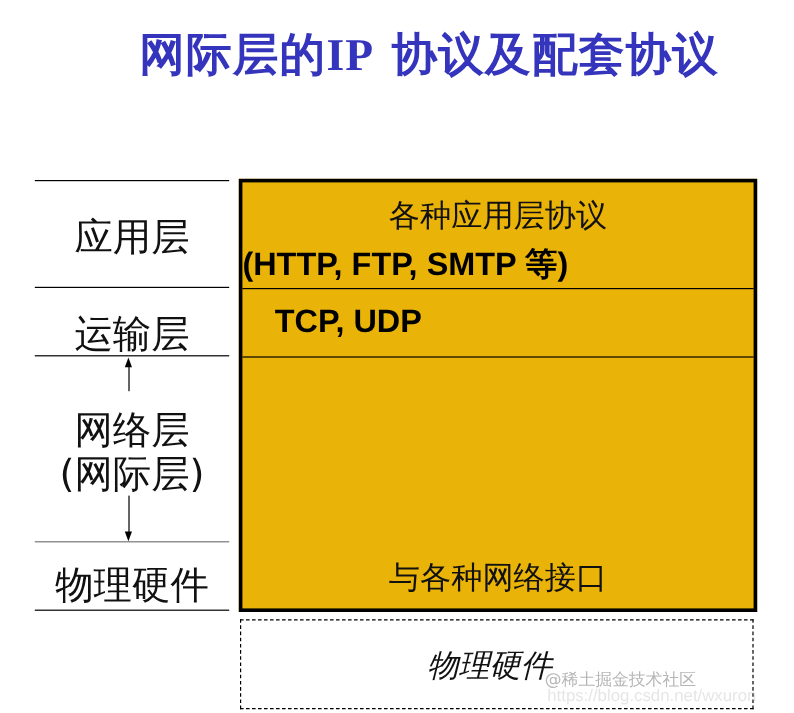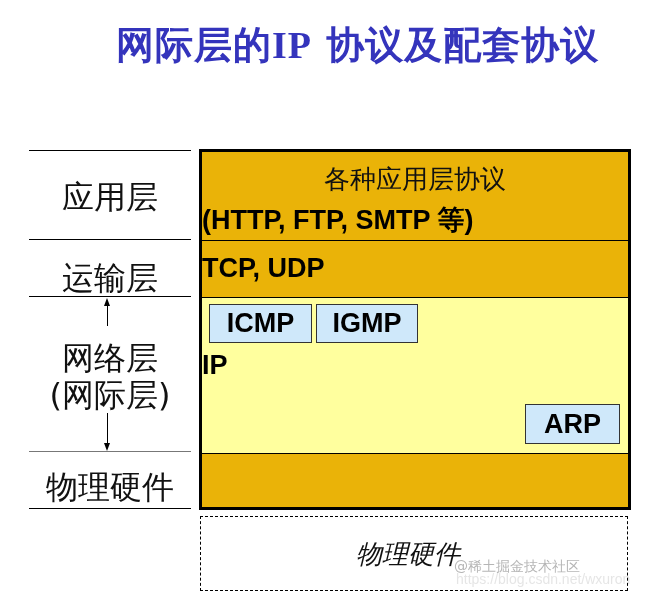--- a/index.html
+++ b/index.html
@@ -80,27 +80,24 @@
 <div class="arrow-line" style="top:304px; height:22px;"></div>
 <div class="arrow-line" style="top:413px; height:32px;"></div>
 <div class="arrow-head-down" style="top:443px;"></div>
 
 <div class="mainbox">
   <div class="row row-app">
     <div class="txt-cn" style="position:absolute; left:0; right:0; top:10px;">各种应用层协议</div>
     <div class="txt-en" style="position:absolute; left:0; right:0; top:50px;">(HTTP, FTP, SMTP 等)</div>
   </div>
   <div class="row row-tr">
-    <div class="txt-en" style="position:absolute; left:0; right:0; top:12px;">TCP, UDP</div>
+    <div class="txt-en" style="position:absolute; left:0; right:0; top:12px;padding-left:27px;">TCP, UDP</div>
   </div>
-  <div class="row row-net">
-    <div class="proto" style="left:7px; top:6px; width:103px; height:39px; line-height:37px;">ICMP</div>
-    <div class="proto" style="left:114px; top:6px; width:102px; height:39px; line-height:37px;">IGMP</div>
-    <div class="txt-en" style="position:absolute; left:0; right:0; top:52px;">IP</div>
-    <div class="proto" style="left:323px; top:106px; width:95px; height:40px; line-height:38px;">ARP</div>
+  <div class="row row-nif">
+    <div class="txt-cn" style="position:absolute; left:0; right:0; top:10px;">与各种网络接口</div>
   </div>
 </div>
 
 <div class="dashbox">
   <div class="txt-cn" style="position:absolute; left:0; right:12px; top:20px;font-style:italic;">物理硬件</div>
 </div>
 
 <div class="watermark">@稀土掘金技术社区</div>
 <div class="watermark2">https://blog.csdn.net/wxuron</div>
 

